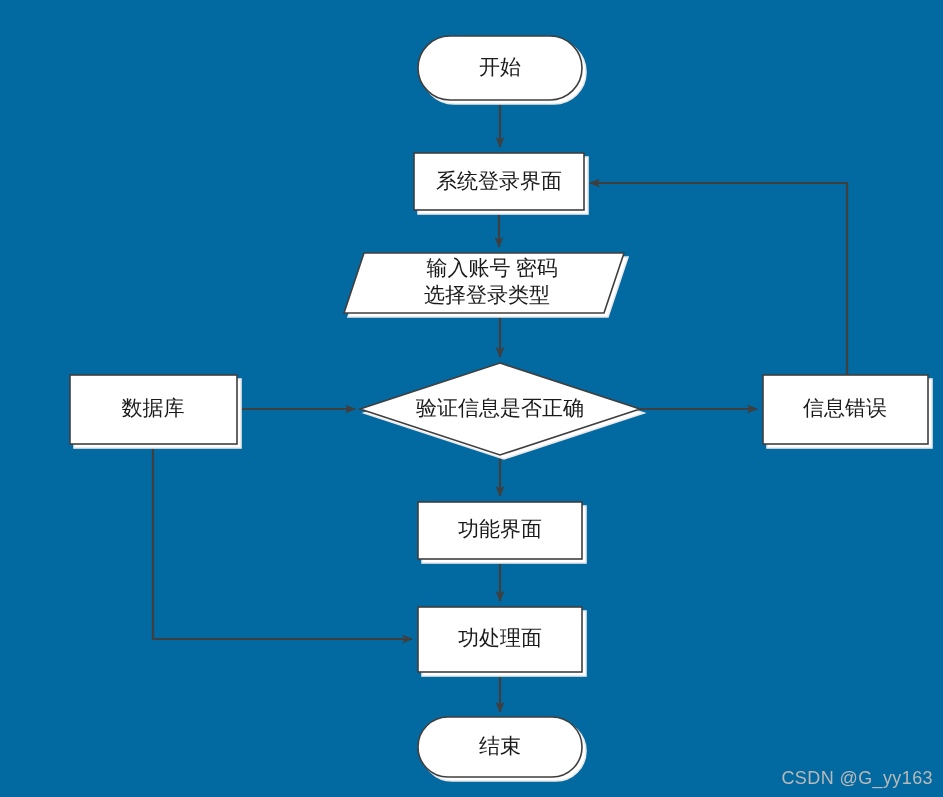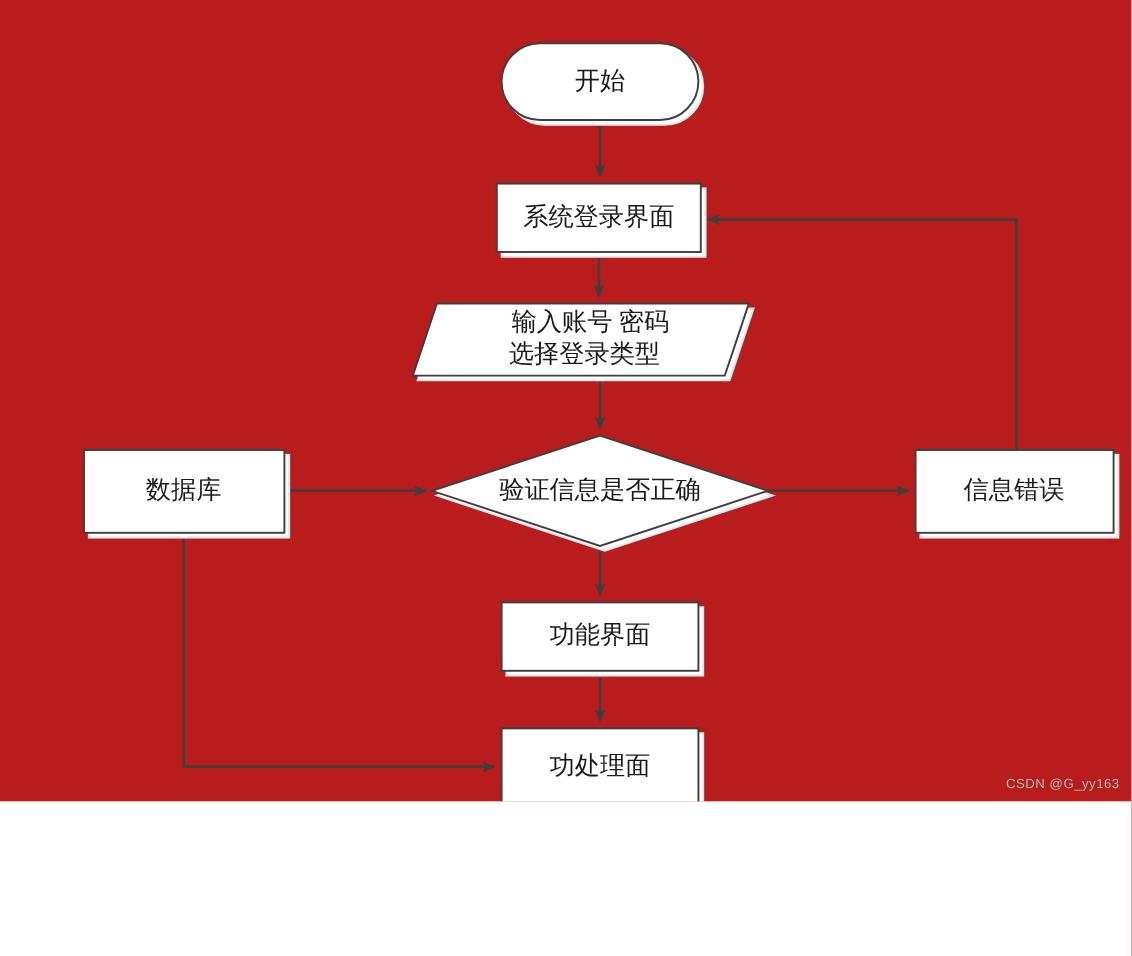--- a/index.html
+++ b/index.html
@@ -6,22 +6,22 @@
     margin: 0;
     padding: 0;
     background: #ffffff;
   }
   body {
     font-family: "Liberation Serif", "DejaVu Serif", serif;
   }
   #canvas {
     position: relative;
     width: 943px;
-    height: 668px;
-    background: #b91c1c;
+    height: 797px;
+    background: #0369a1;
     overflow: hidden;
   }
   #flow-svg {
     position: absolute;
     top: 0;
     left: 0;
   }
   .node-label {
     font-family: "Liberation Serif", "DejaVu Serif", serif;
     font-size: 21px;
@@ -43,21 +43,21 @@
   .edge {
     stroke: #3f3f3f;
     stroke-width: 2.2;
     fill: none;
   }
   .watermark {
     position: absolute;
     right: 10px;
     bottom: 8px;
     font-family: "Liberation Sans", "DejaVu Sans", sans-serif;
-    font-size: 11px;
+    font-size: 18px;
     color: #b9b9b9;
     letter-spacing: 0.4px;
     user-select: none;
   }
 </style>
 </head>
 <body>
 
 <div id="canvas">
 

